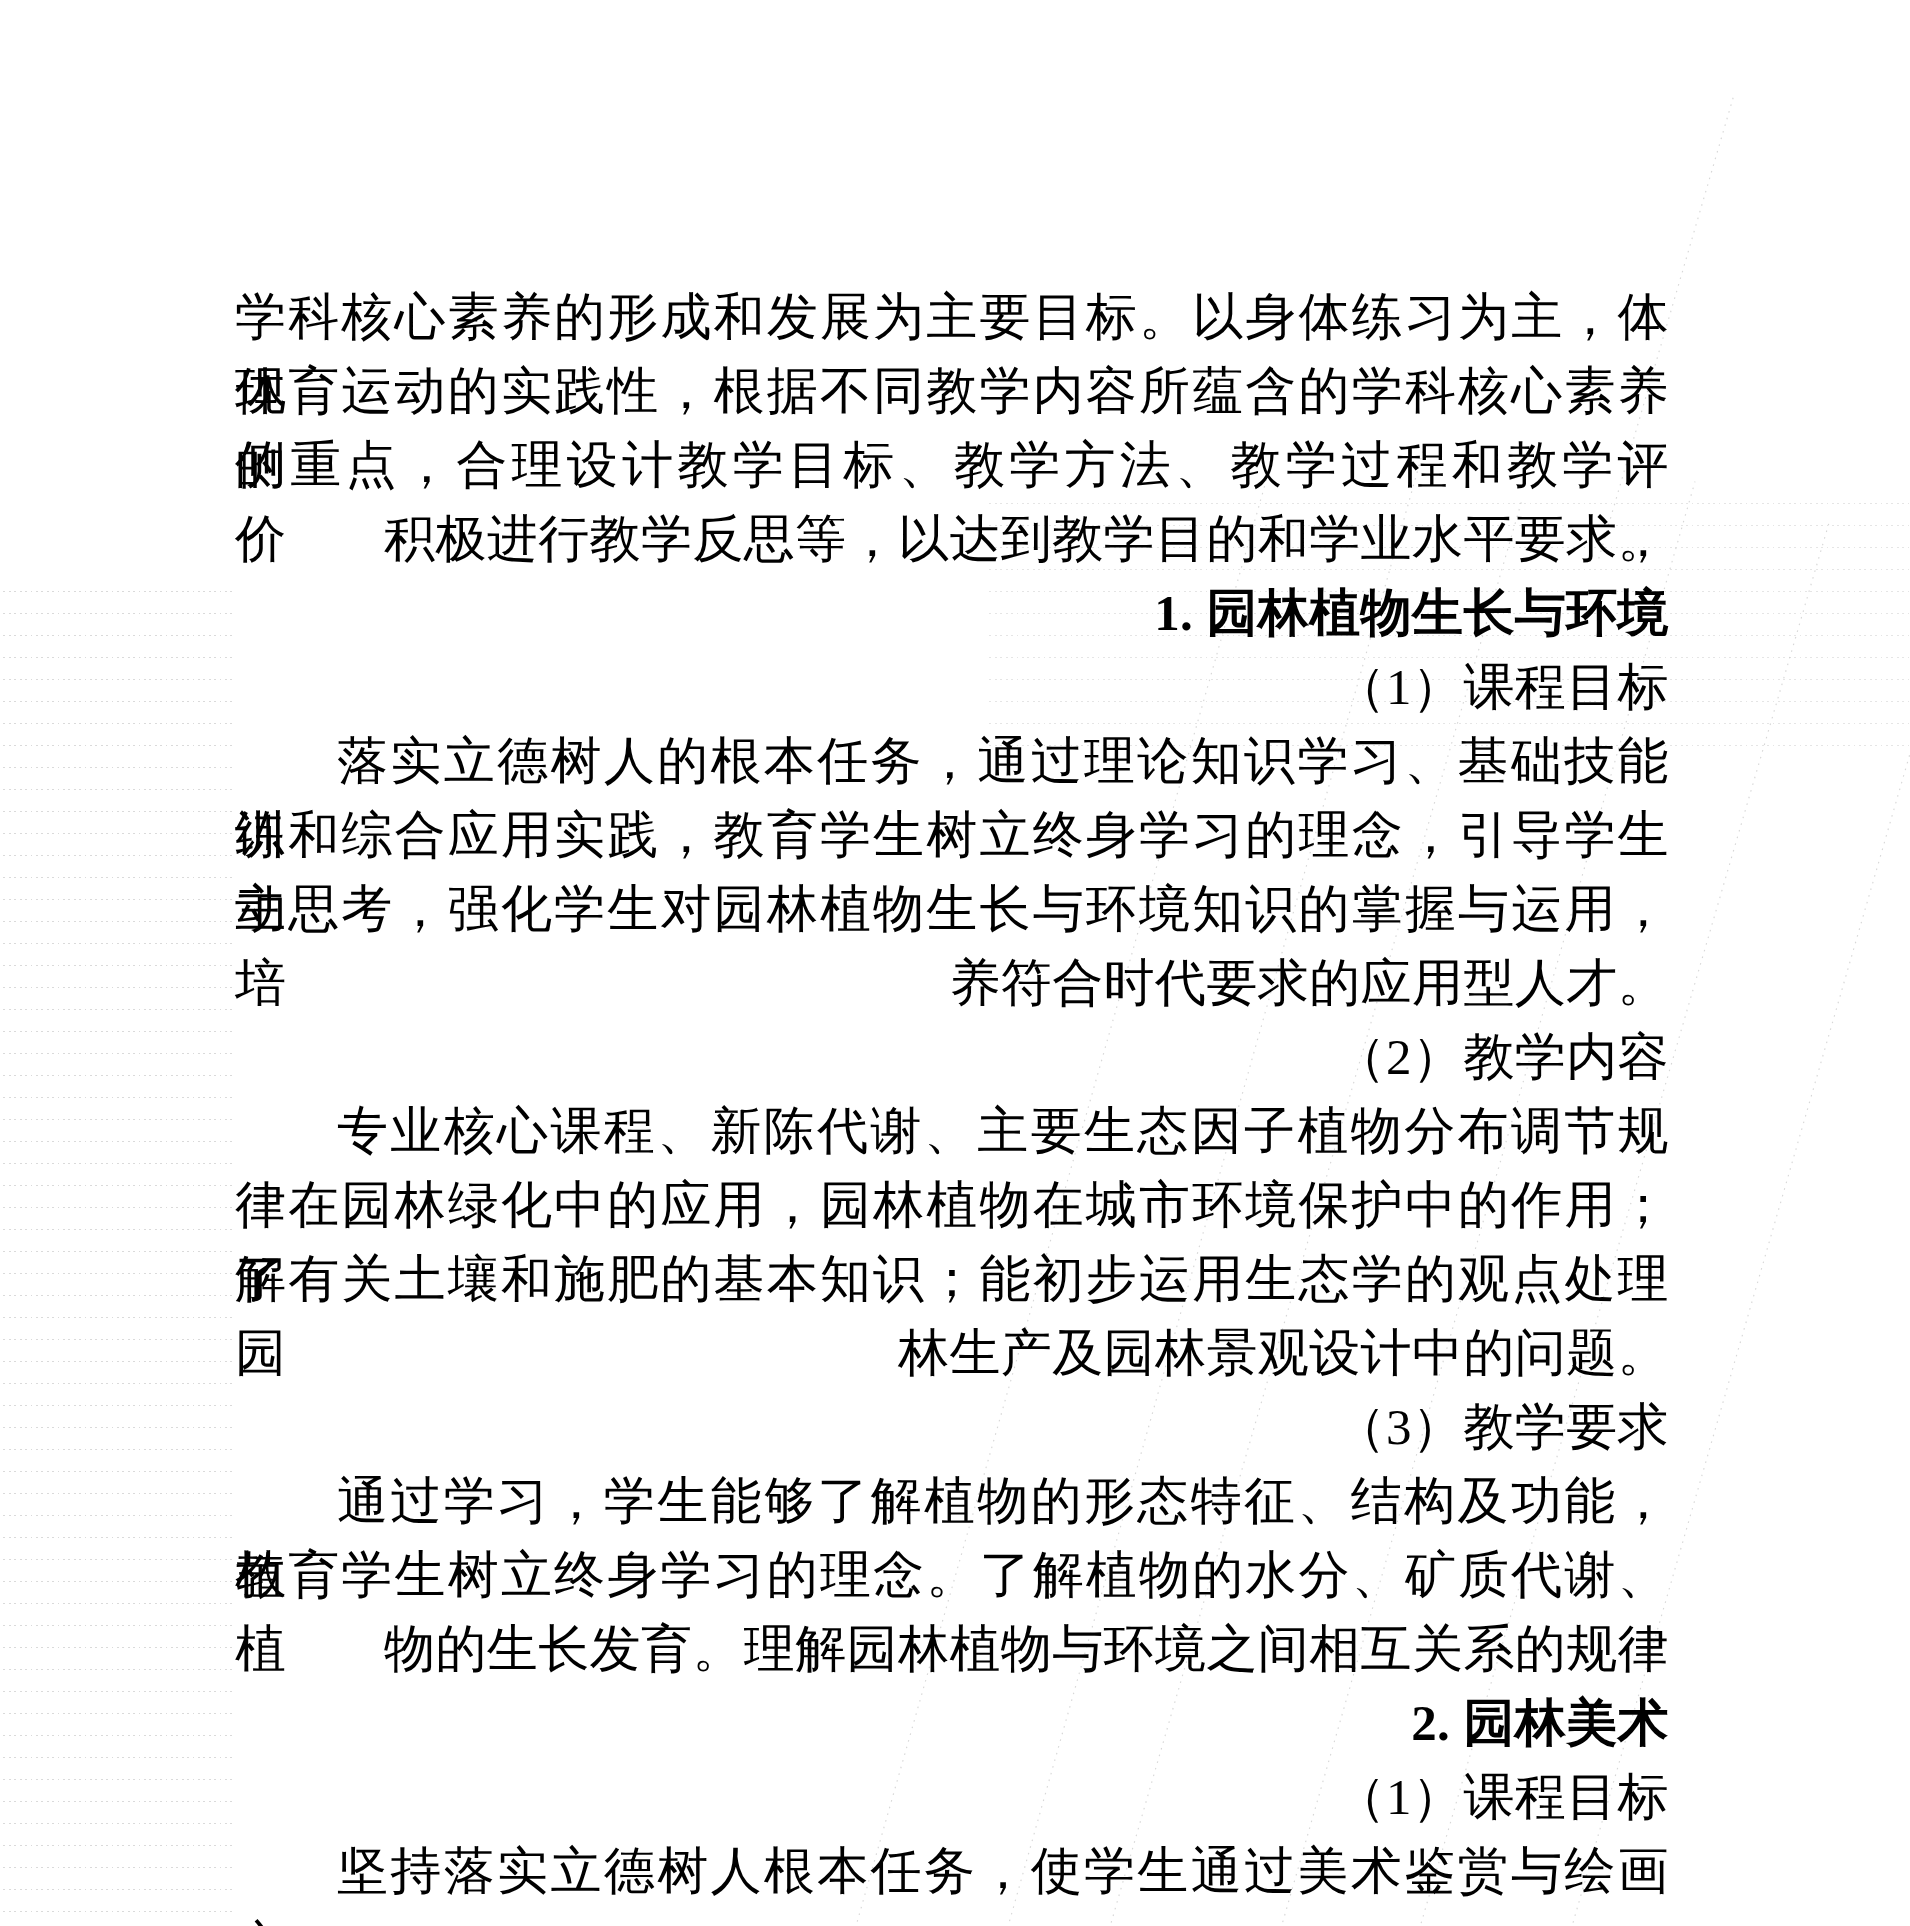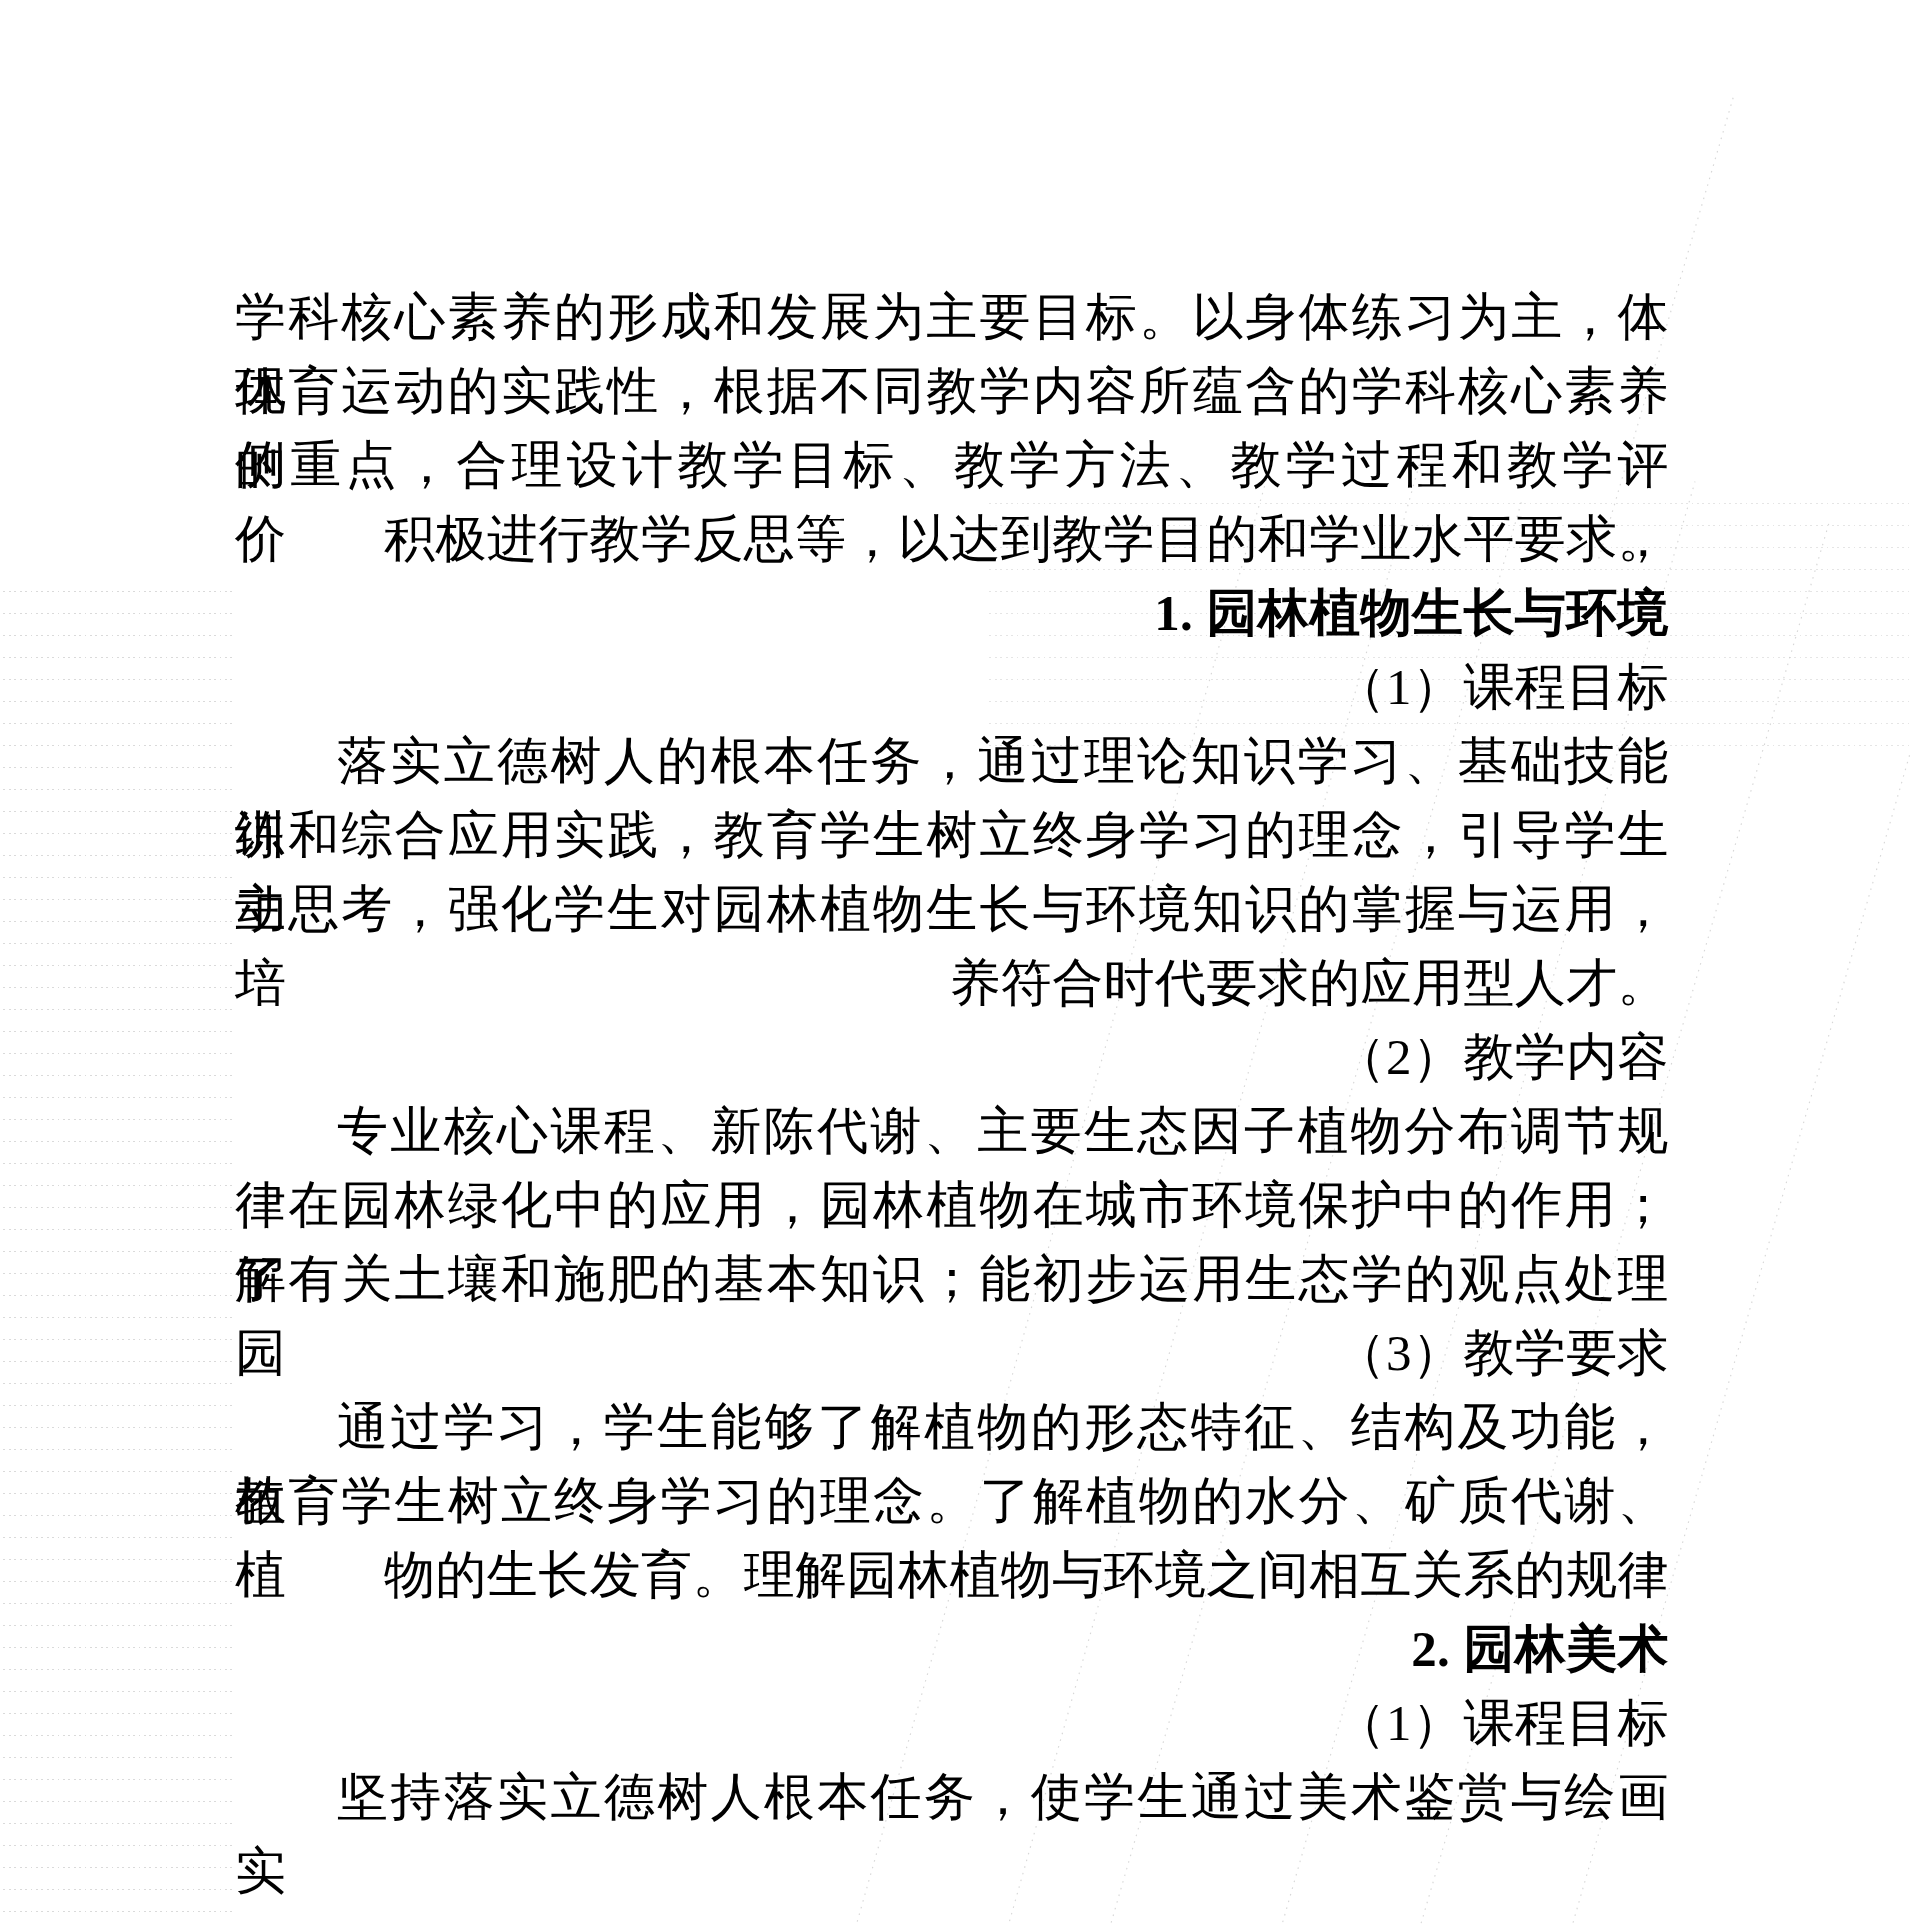--- a/index.html
+++ b/index.html
@@ -61,20 +61,21 @@
     <div class="ln ind b">1. 园林植物生长与环境</div>
     <div class="ln ind">（1）课程目标</div>
     <div class="ln ind j">落实立德树人的根本任务，通过理论知识学习、基础技能训</div>
     <div class="ln j">练和综合应用实践，教育学生树立终身学习的理念，引导学生主</div>
     <div class="ln j">动思考，强化学生对园林植物生长与环境知识的掌握与运用，培</div>
     <div class="ln">养符合时代要求的应用型人才。</div>
     <div class="ln ind">（2）教学内容</div>
     <div class="ln ind j">专业核心课程、新陈代谢、主要生态因子植物分布调节规</div>
     <div class="ln j">律在园林绿化中的应用，园林植物在城市环境保护中的作用；了</div>
     <div class="ln j">解有关土壤和施肥的基本知识；能初步运用生态学的观点处理园</div>
+    <div class="ln">林生产及园林景观设计中的问题。</div>
     <div class="ln ind">（3）教学要求</div>
     <div class="ln ind j">通过学习，学生能够了解植物的形态特征、结构及功能，植</div>
     <div class="ln j">教育学生树立终身学习的理念。了解植物的水分、矿质代谢、植</div>
     <div class="ln">物的生长发育。理解园林植物与环境之间相互关系的规律</div>
     <div class="ln ind b">2. 园林美术</div>
     <div class="ln ind">（1）课程目标</div>
     <div class="ln ind j">坚持落实立德树人根本任务，使学生通过美术鉴赏与绘画实</div>
 
   </div>
 

